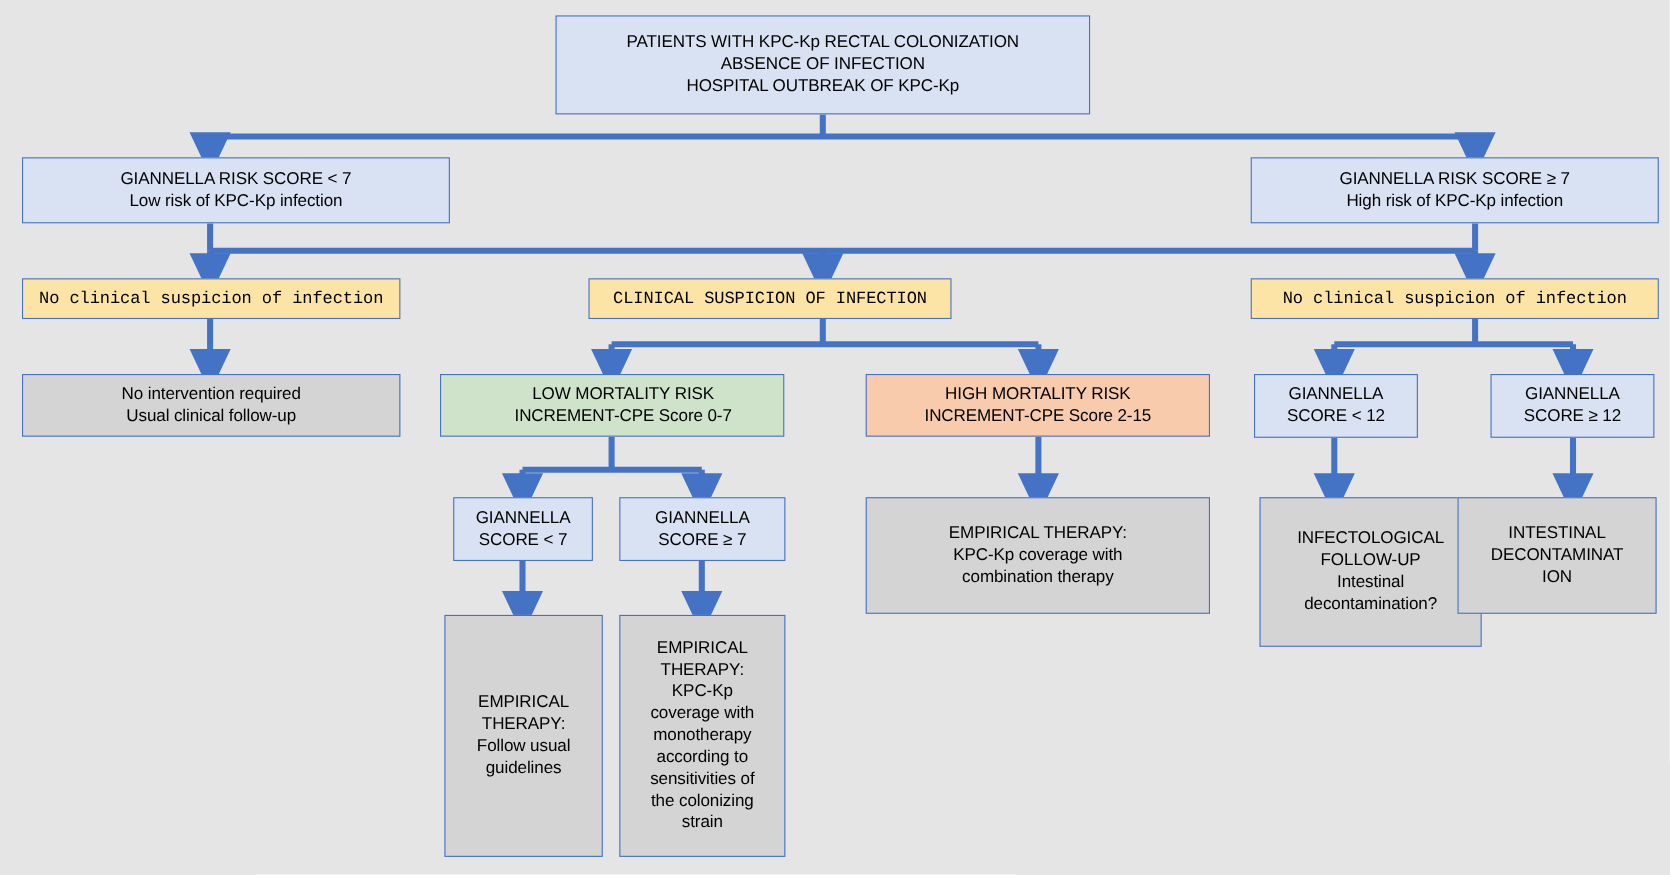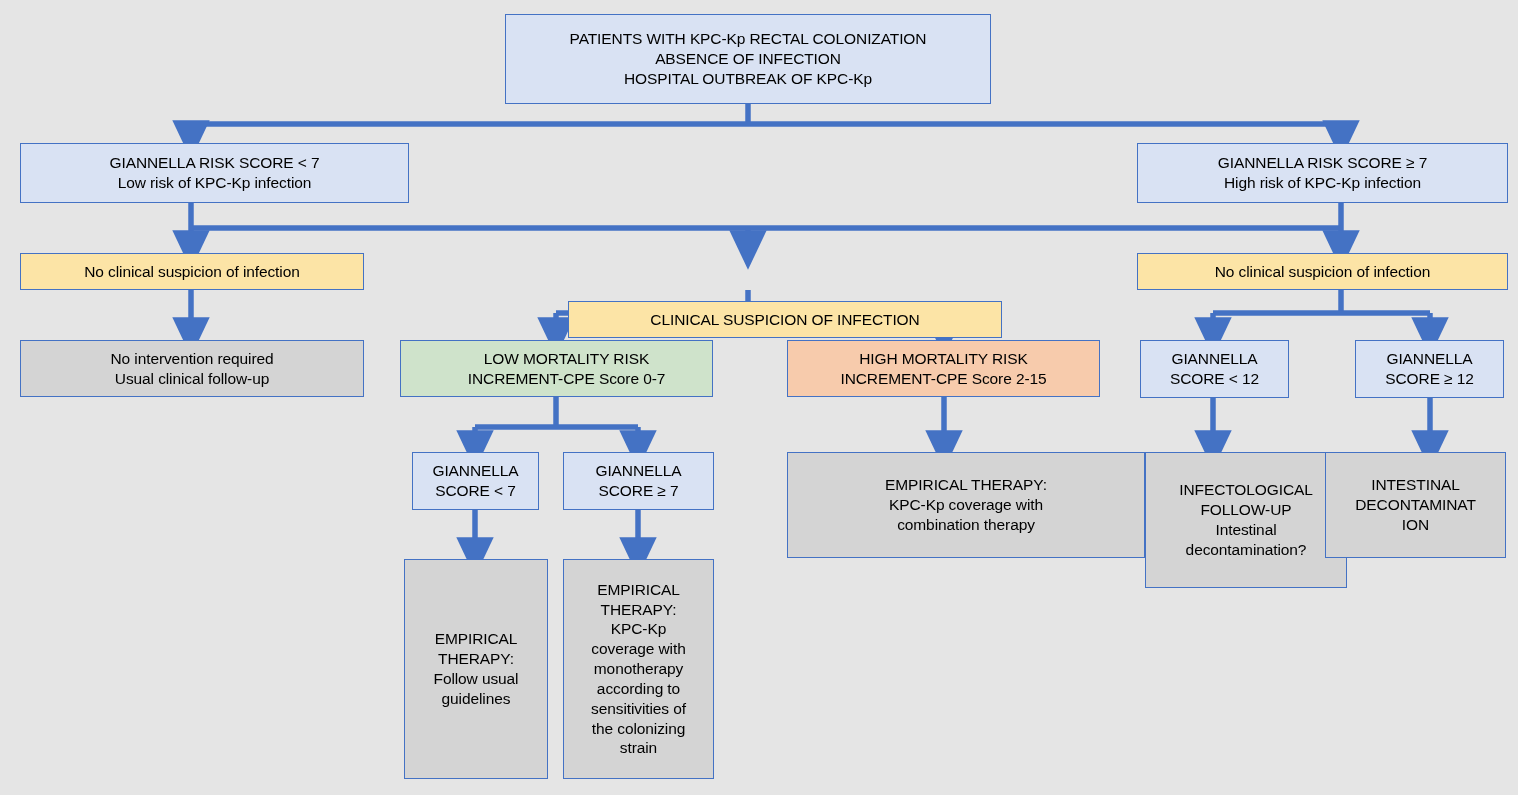--- a/index.html
+++ b/index.html
@@ -25,21 +25,21 @@
     text-align: center;
     color: #000000;
     font-size: 15.5px;
     line-height: 1.28;
     letter-spacing: -0.1px;
     padding: 2px 4px;
     white-space: pre-line;
     z-index: 3;
   }
   .blue  { background: #d9e2f3; }
-  .yellow{ background: #fce4a6; }
+  .yellow{ background: #fce4a6; font-family: Liberation Mono, monospace; }
   .grey  { background: #d4d4d4; }
   .green { background: #cfe3cb; }
   .orange{ background: #f7cbac; }
 
   svg#wires {
     position: absolute;
     left: 0; top: 0;
     width: 1518px;
     height: 795px;
     z-index: 1;
@@ -103,39 +103,39 @@
   <div class="node blue" style="left:505px; top:14px; width:486px; height:90px;">PATIENTS WITH KPC-Kp RECTAL COLONIZATION
 ABSENCE OF INFECTION
 HOSPITAL OUTBREAK OF KPC-Kp</div>
 
   <div class="node blue" style="left:20px; top:143px; width:389px; height:60px;">GIANNELLA RISK SCORE &lt; 7
 Low risk of KPC-Kp infection</div>
   <div class="node blue" style="left:1137px; top:143px; width:371px; height:60px;">GIANNELLA RISK SCORE ≥ 7
 High risk of KPC-Kp infection</div>
 
   <div class="node yellow" style="left:20px; top:253px; width:344px; height:37px;">No clinical suspicion of infection</div>
-  <div class="node yellow" style="left:568px; top:253px; width:434px; height:37px;margin-top:48px;">CLINICAL SUSPICION OF INFECTION</div>
+  <div class="node yellow" style="left:535px; top:253px; width:330px; height:37px;">CLINICAL SUSPICION OF INFECTION</div>
   <div class="node yellow" style="left:1137px; top:253px; width:371px; height:37px;">No clinical suspicion of infection</div>
 
   <div class="node grey" style="left:20px; top:340px; width:344px; height:57px;">No intervention required
 Usual clinical follow-up</div>
   <div class="node green" style="left:400px; top:340px; width:313px; height:57px;padding-left:24px;">LOW MORTALITY RISK
 INCREMENT-CPE Score 0-7</div>
   <div class="node orange" style="left:787px; top:340px; width:313px; height:57px;">HIGH MORTALITY RISK
 INCREMENT-CPE Score 2-15</div>
   <div class="node blue" style="left:1140px; top:340px; width:149px; height:58px;">GIANNELLA
 SCORE &lt; 12</div>
   <div class="node blue" style="left:1355px; top:340px; width:149px; height:58px;">GIANNELLA
 SCORE ≥ 12</div>
 
   <div class="node blue" style="left:412px; top:452px; width:127px; height:58px;">GIANNELLA
 SCORE &lt; 7</div>
   <div class="node blue" style="left:563px; top:452px; width:151px; height:58px;">GIANNELLA
 SCORE ≥ 7</div>
-  <div class="node grey" style="left:787px; top:452px; width:358px; height:106px;">EMPIRICAL THERAPY:
+  <div class="node grey" style="left:787px; top:452px; width:313px; height:106px;">EMPIRICAL THERAPY:
 KPC-Kp coverage with
 combination therapy</div>
   <div class="node grey" style="left:1113px; top:452px; width:202px; height:136px;margin-left:32px;">INFECTOLOGICAL
 FOLLOW-UP
 Intestinal
 decontamination?</div>
   <div class="node grey" style="left:1325px; top:452px; width:181px; height:106px;">INTESTINAL
 DECONTAMINAT
 ION</div>
 

